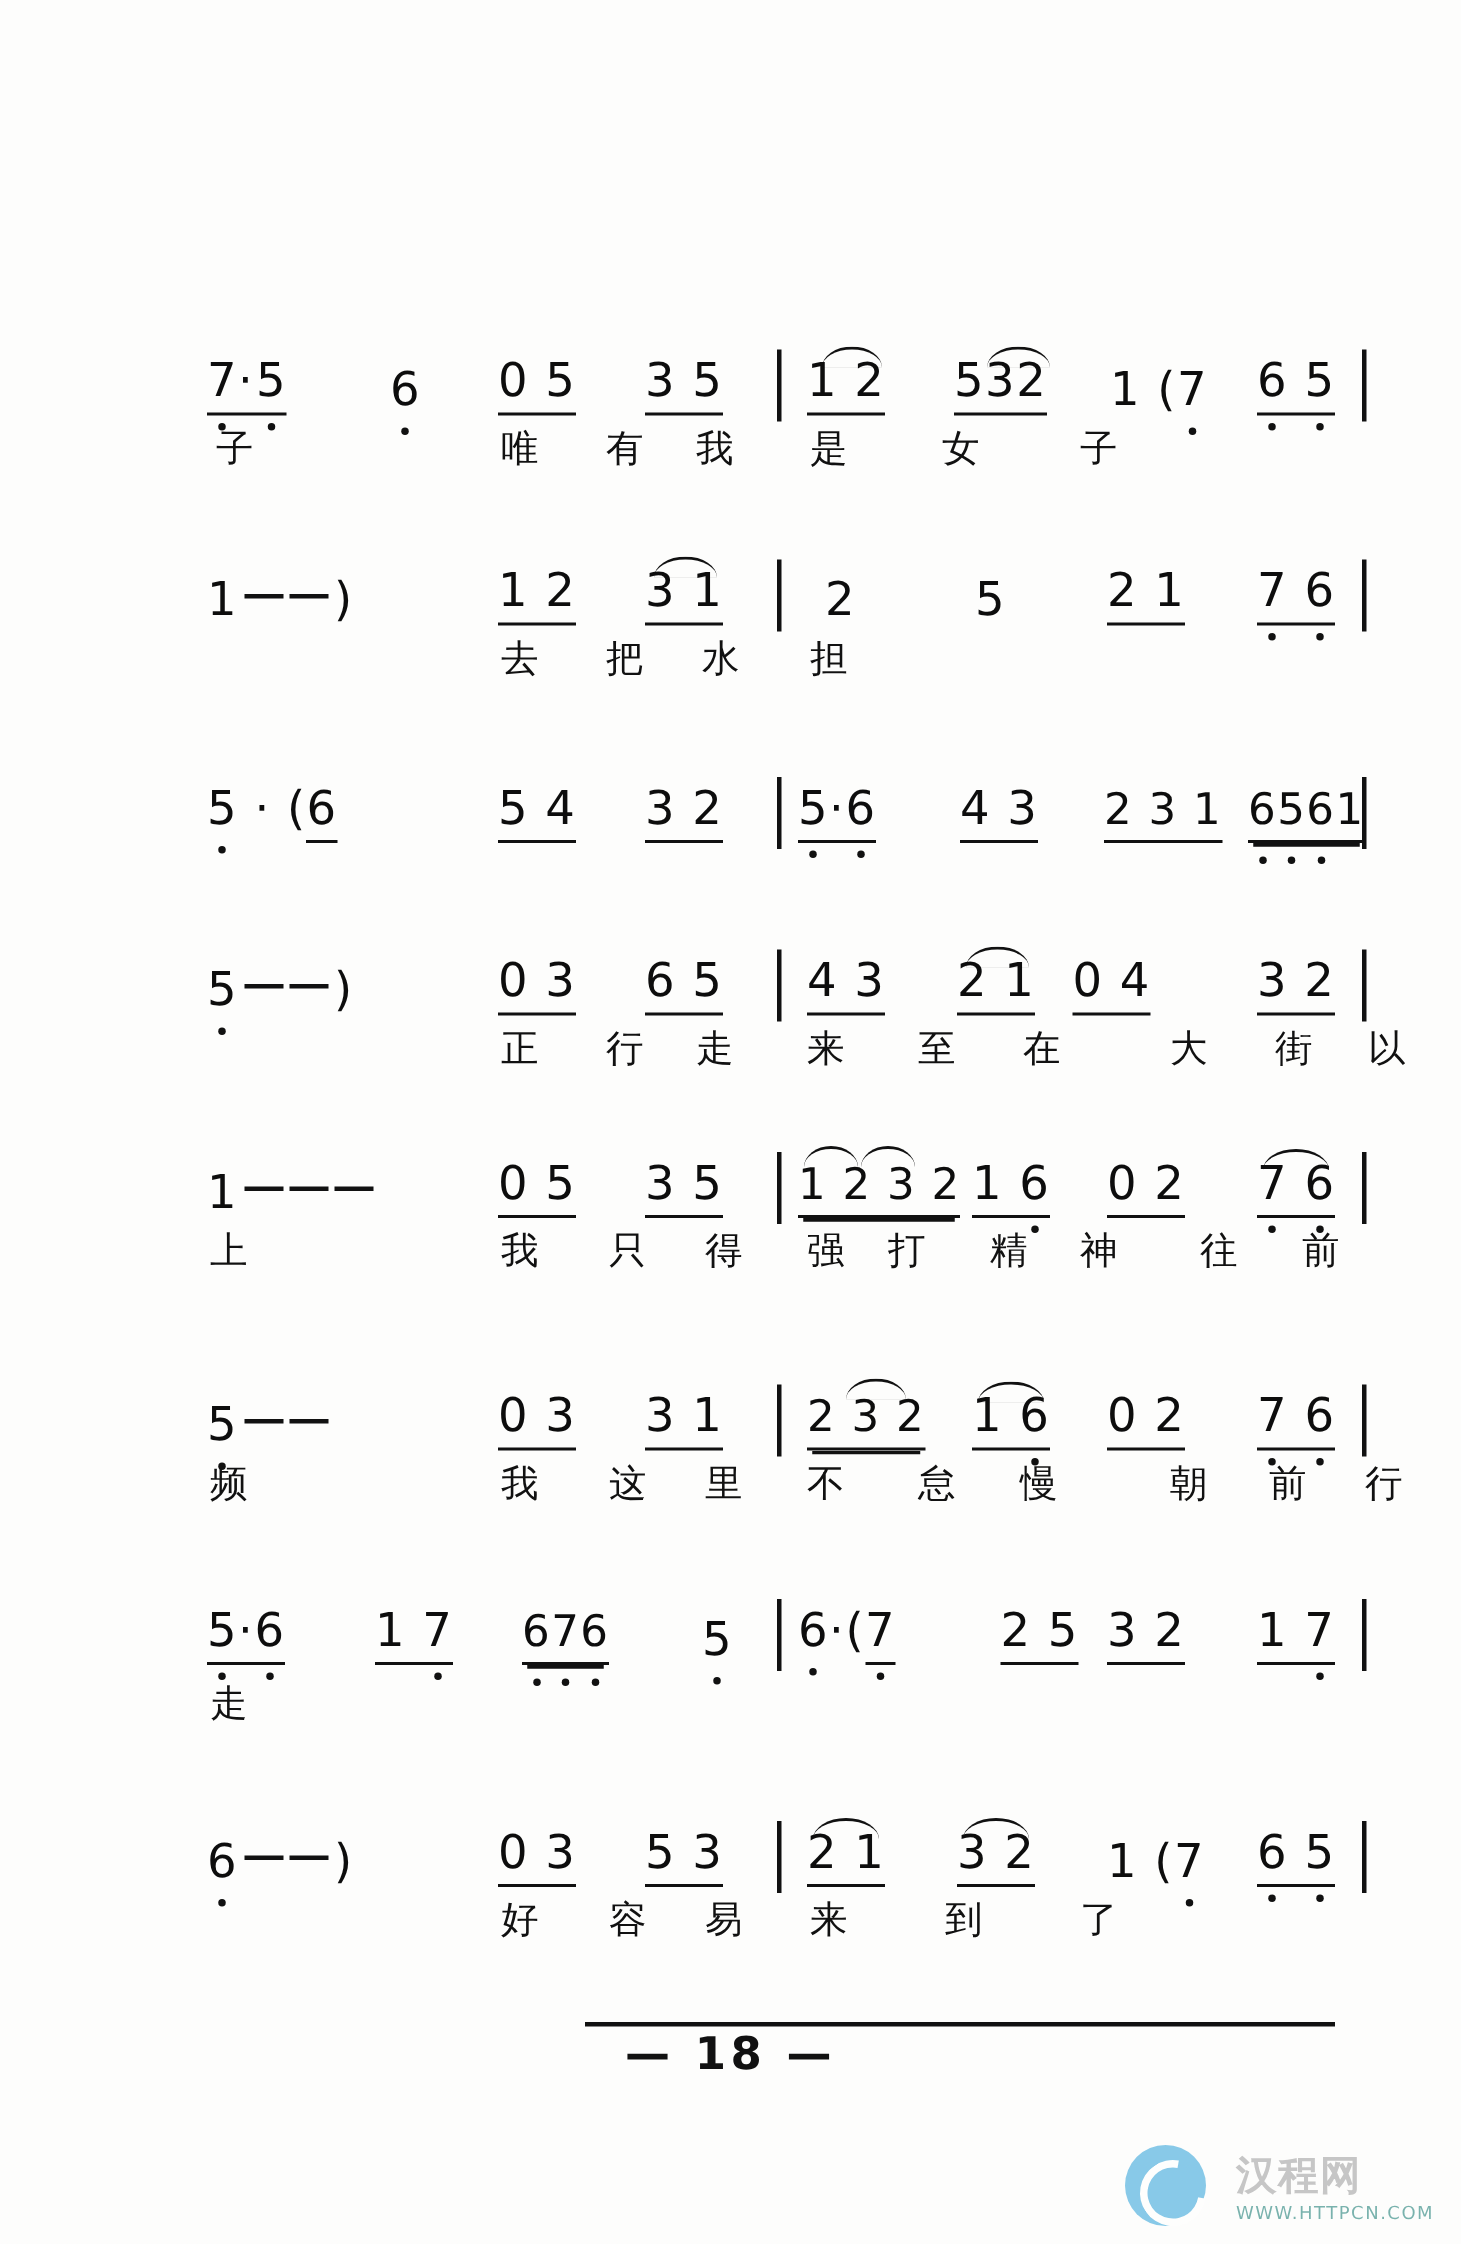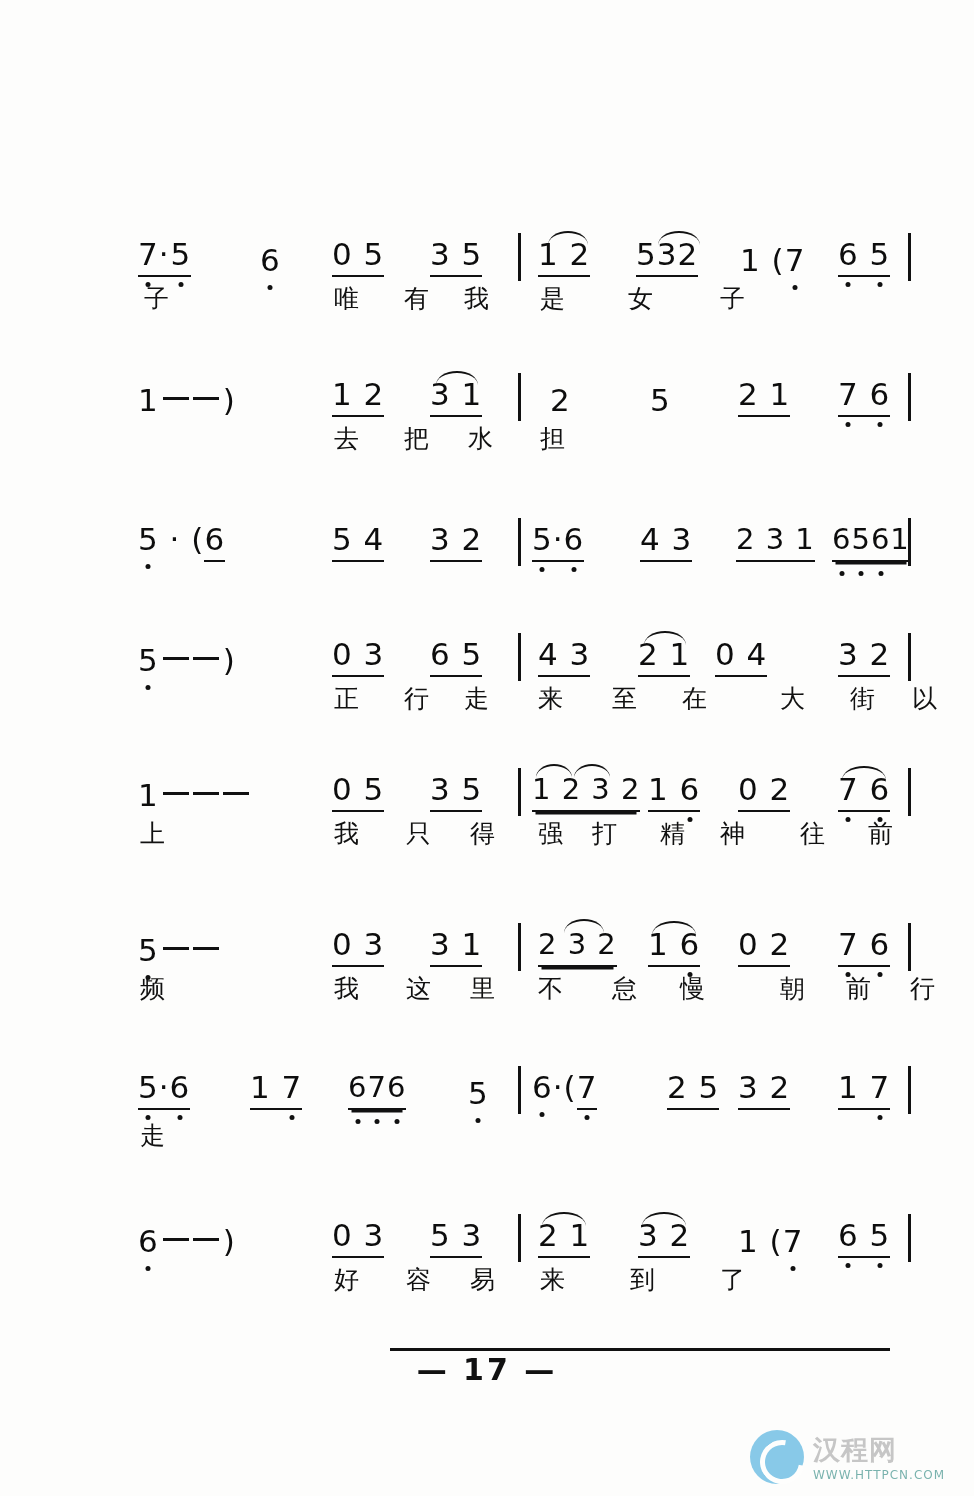--- a/index.html
+++ b/index.html
@@ -142,21 +142,21 @@
 
   
   #watermark {
     position: absolute;
     right: 14px;
     bottom: 8px;
     width: 210px;
     height: 62px;
     display: flex;
     align-items: center;
-    gap: 9px;
+    gap: 20px;
     opacity: 0.55;
   }
   #watermark .wm-logo {
     width: 54px;
     height: 54px;
     border-radius: 50%;
     background: #2aa0d8;
     position: relative;
     flex: 0 0 auto;
   }
@@ -487,21 +487,21 @@
       <span class="lyric" style="left:214px;top:8px">好</span>
       <span class="lyric" style="left:286px;top:8px">容</span>
       <span class="lyric" style="left:350px;top:8px">易</span>
       <span class="lyric" style="left:420px;top:8px">来</span>
       <span class="lyric" style="left:510px;top:8px">到</span>
       <span class="lyric" style="left:600px;top:8px">了</span>
     </div>
   </div>
 
   <div id="rule"></div>
-  <div id="pagenum">— 17 —</div>
+  <div id="pagenum">— 18 —</div>
 
   <div id="watermark">
     <div class="wm-logo"></div>
     <div class="wm-text">
       <div class="wm-title">汉程网</div>
       <div class="wm-url">WWW.HTTPCN.COM</div>
     </div>
   </div>
 
 </div>

